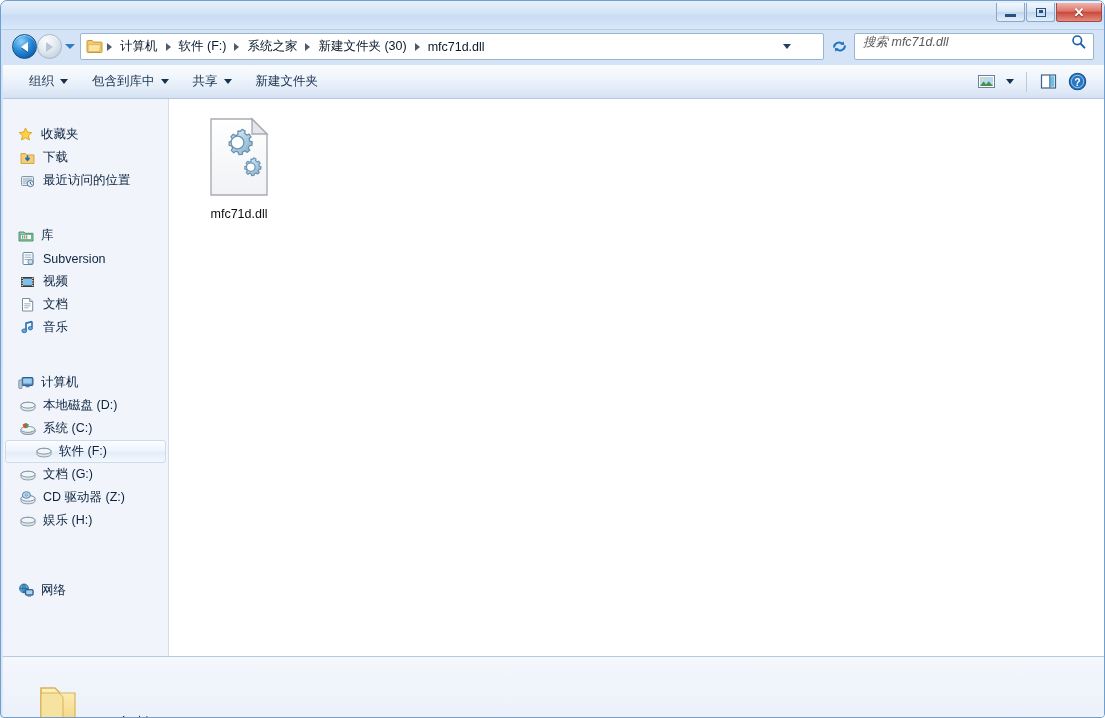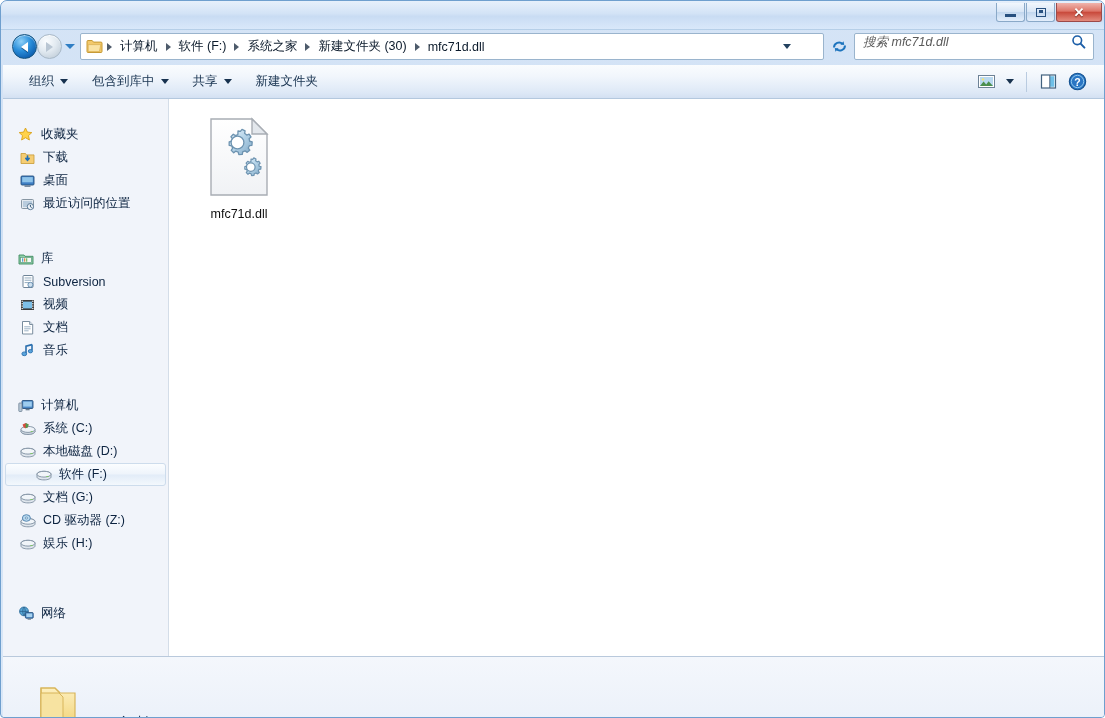--- a/index.html
+++ b/index.html
@@ -531,30 +531,20 @@
             <svg width="15" height="14" viewBox="0 0 15 14">
               <path d="M1 2.5h4.5l1 1.4H14v8.6H1z" fill="#f5cd74" stroke="#c79a35" stroke-width=".8"></path>
               <path d="M7.5 5.2v3.4M5.9 7.4l1.6 1.8 1.6-1.8" stroke="#1f6fb8" stroke-width="1.7" fill="none" stroke-linecap="round"></path>
             </svg>
           </span>
           <span>下载</span>
         </div>
         <div class="nav-row child">
           <span class="nav-ico">
             <svg width="15" height="14" viewBox="0 0 15 14">
-              <rect x="1" y="2" width="13" height="9" rx="1" fill="#3f7fc4" stroke="#254f7d" stroke-width=".9"></rect>
-              <rect x="2.2" y="3.1" width="10.6" height="5.2" fill="#8ec4ea"></rect>
-              <rect x="4.5" y="11.3" width="6" height="1.6" fill="#6f8296"></rect>
-            </svg>
-          </span>
-          <span>桌面</span>
-        </div>
-        <div class="nav-row child">
-          <span class="nav-ico">
-            <svg width="15" height="14" viewBox="0 0 15 14">
               <rect x="1.5" y="2.5" width="12" height="9" rx="1" fill="#e3e9ef" stroke="#7c8b9a" stroke-width=".9"></rect>
               <rect x="3" y="4" width="9" height="6" fill="#b9ccdd"></rect>
               <circle cx="10.4" cy="9.6" r="3.1" fill="#eef3f8" stroke="#4b6d8c" stroke-width=".9"></circle>
               <path d="M10.4 7.8v1.9l1.3.8" stroke="#2d5274" stroke-width="1" fill="none"></path>
             </svg>
           </span>
           <span>最近访问的位置</span>
         </div>
       </div>
 
@@ -641,44 +631,44 @@
               <rect x="5.2" y="2.6" width="8.6" height="5" fill="#9ecdef"></rect>
               <rect x="7.6" y="9.8" width="4" height="1.5" fill="#6b7f93"></rect>
               <rect x="0.8" y="4" width="3.2" height="8.5" rx=".7" fill="#b9c8d6" stroke="#708496" stroke-width=".8"></rect>
             </svg>
           </span>
           <span>计算机</span>
         </div>
 
         <div class="nav-row child">
           <span class="nav-ico">
+            <svg width="16" height="12" viewBox="0 0 16 12">
+              <path d="M1 5.2c0-1.6 3.1-2.9 7-2.9s7 1.3 7 2.9v2.8c0 1.6-3.1 2.9-7 2.9s-7-1.3-7-2.9z" fill="#dfe6ed" stroke="#7e8fa0" stroke-width=".9"></path>
+              <ellipse cx="8" cy="5.2" rx="7" ry="2.9" fill="#f1f5f9" stroke="#7e8fa0" stroke-width=".9"></ellipse>
+              <rect x="10.2" y="6.9" width="2.6" height="1.1" rx=".5" fill="#7fc46a"></rect>
+            </svg>
+          </span>
+          <span>本地磁盘 (D:)</span>
+        </div>
+
+        <div class="nav-row child">
+          <span class="nav-ico">
             <svg width="16" height="14" viewBox="0 0 16 14">
               <ellipse cx="8" cy="9.4" rx="7" ry="3" fill="#e6ecf2" stroke="#7e8fa0" stroke-width=".9"></ellipse>
               <path d="M1 7.4v2c0 1.7 3.1 3 7 3s7-1.3 7-3v-2z" fill="#d4dde6" stroke="#7e8fa0" stroke-width=".9"></path>
               <ellipse cx="8" cy="7.4" rx="7" ry="3" fill="#eef3f8" stroke="#7e8fa0" stroke-width=".9"></ellipse>
               <path d="M4 1.6h4.4l2.2 2.2v3.4H4z" fill="#f0f4f8" opacity=".0"></path>
               <g transform="translate(2.6,1)">
                 <path d="M3 0l3 1.4-1 3.2-2 .7-2-.7-1-3.2z" fill="#d94b3e"></path>
                 <path d="M3 0l3 1.4-1 3.2-2 .7z" fill="#4d9b4f"></path>
               </g>
               <rect x="10.5" y="9" width="2.4" height="1" rx=".4" fill="#7fc46a"></rect>
             </svg>
           </span>
           <span>系统 (C:)</span>
-        </div>
-
-        <div class="nav-row child">
-          <span class="nav-ico">
-            <svg width="16" height="12" viewBox="0 0 16 12">
-              <path d="M1 5.2c0-1.6 3.1-2.9 7-2.9s7 1.3 7 2.9v2.8c0 1.6-3.1 2.9-7 2.9s-7-1.3-7-2.9z" fill="#dfe6ed" stroke="#7e8fa0" stroke-width=".9"></path>
-              <ellipse cx="8" cy="5.2" rx="7" ry="2.9" fill="#f1f5f9" stroke="#7e8fa0" stroke-width=".9"></ellipse>
-              <rect x="10.2" y="6.9" width="2.6" height="1.1" rx=".5" fill="#7fc46a"></rect>
-            </svg>
-          </span>
-          <span>本地磁盘 (D:)</span>
         </div>
 
 
         <div class="nav-row child selected">
           <span class="nav-ico">
             <svg width="16" height="12" viewBox="0 0 16 12">
               <path d="M1 5.2c0-1.6 3.1-2.9 7-2.9s7 1.3 7 2.9v2.8c0 1.6-3.1 2.9-7 2.9s-7-1.3-7-2.9z" fill="#dfe6ed" stroke="#7e8fa0" stroke-width=".9"></path>
               <ellipse cx="8" cy="5.2" rx="7" ry="2.9" fill="#f1f5f9" stroke="#7e8fa0" stroke-width=".9"></ellipse>
               <rect x="10.2" y="6.9" width="2.6" height="1.1" rx=".5" fill="#7fc46a"></rect>
             </svg>

